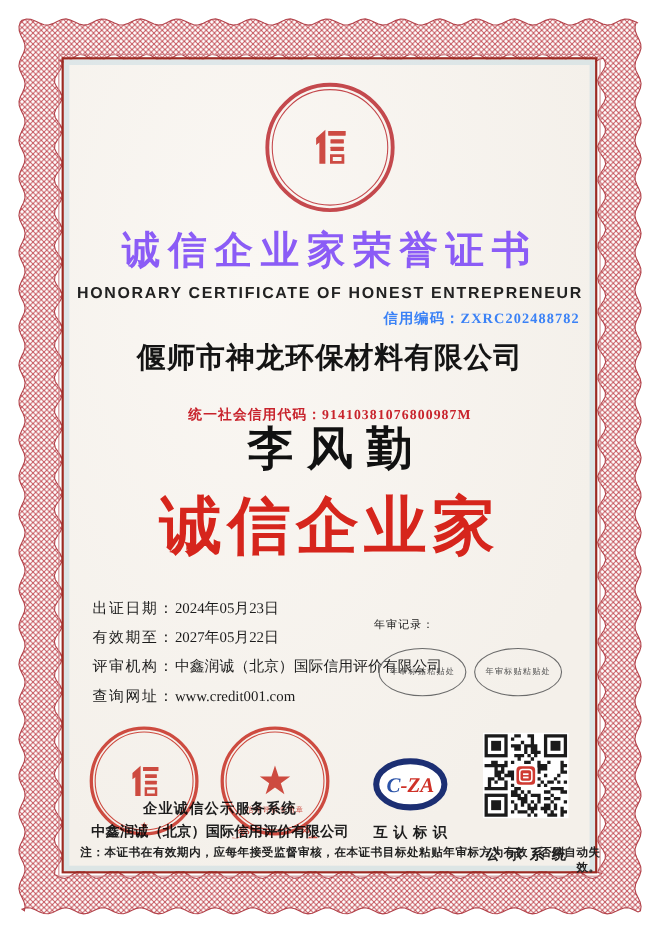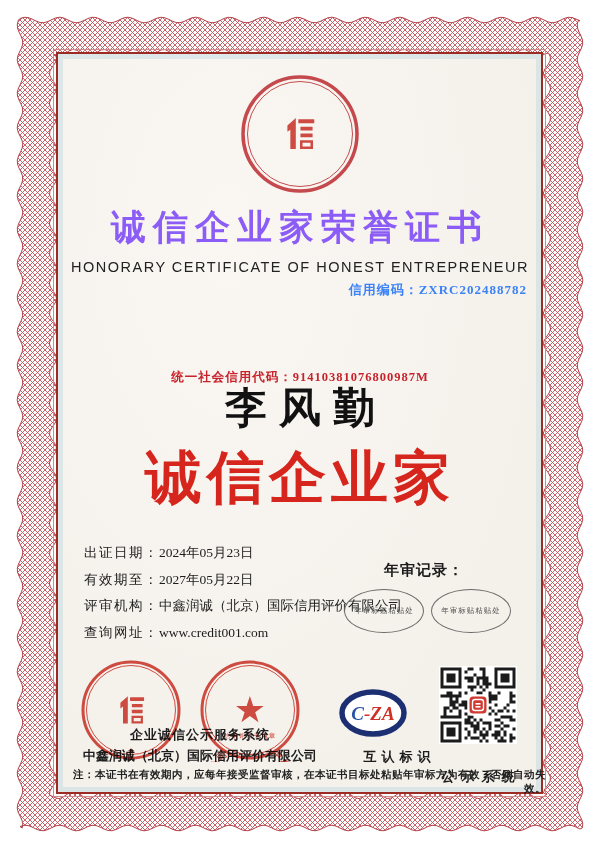--- a/index.html
+++ b/index.html
@@ -6,43 +6,43 @@
   .page{position:relative;width:600px;height:848px;background:#ffffff;overflow:hidden;
         font-family:"Liberation Serif","DejaVu Serif",serif;}
   .border-svg{position:absolute;left:0;top:0;width:600px;height:848px;}
   .inner-frame{position:absolute;left:56px;top:52px;right:57px;bottom:54px;
       border:2px solid #9c2b23;outline:1px solid #cf8a8e;outline-offset:2px;
       background:radial-gradient(ellipse at 35% 25%, #faf7f3 0%, #f4f0ea 75%);
       box-shadow:inset 0 0 0 5px rgba(190,214,224,.45);}
   .abs{position:absolute;}
   .ctr{left:0;width:600px;text-align:center;}
   .title{top:204px;font-size:35px;font-weight:900;letter-spacing:7px;color:#8b5cf6;}
-  .subtitle{top:259px;font-size:14.5px;font-weight:400;letter-spacing:1.5px;color:#222;
+  .subtitle{top:259px;font-size:14.5px;font-weight:700;letter-spacing:1.5px;color:#222;
       font-family:"Liberation Sans","DejaVu Sans",sans-serif;}
   .credit-code{top:281px;right:73px;font-size:13px;font-weight:700;color:#3b82f6;letter-spacing:1px;}
   .company{top:308px;font-size:26px;font-weight:900;color:#141414;letter-spacing:1px;}
   .uscc{top:345px;font-size:12.5px;font-weight:700;color:#c8232c;letter-spacing:1px;margin-top:24px;}
   .person{top:380px;font-size:42px;font-weight:900;color:#111;letter-spacing:12px;text-indent:12px;}
   .honor{top:440px;font-size:57px;font-weight:900;color:#d6251c;letter-spacing:5px;}
   .details{left:84px;top:540px;font-size:13.5px;font-weight:400;color:#1c1c1c;line-height:26.5px;}
   .details .lbl{letter-spacing:1.5px;}
-  .annual-label{left:340px;top:561px;font-size:15px;font-weight:700;color:#1c1c1c;letter-spacing:1px;margin-left:44px;}
+  .annual-label{left:340px;top:561px;font-size:10px;font-weight:400;color:#1c1c1c;letter-spacing:1px;}
   .slot{position:absolute;top:589px;width:78px;height:42px;border:1px solid #6b6b6b;border-radius:50%;
       display:flex;align-items:center;justify-content:center;font-size:7.5px;color:#555;letter-spacing:1px;
       font-family:"Liberation Sans","DejaVu Sans",sans-serif;}
   .slot1{left:344px;} .slot2{left:431px;}
   .footer-org{left:52px;top:726px;width:296px;text-align:center;color:#1d1d1d;font-weight:700;}
   .footer-org .l1{font-size:13px;letter-spacing:1px;}
   .footer-org .l2{font-size:13px;margin-top:3px;}
   .seal{position:absolute;mix-blend-mode:multiply;opacity:.9;}
   .seal-left{left:79px;top:658px;}
   .seal-right{left:198px;top:658px;}
   .cza{left:336px;top:688px;}
   .cza-label{left:334px;top:748px;width:78px;text-align:center;font-size:13px;font-weight:700;
-      letter-spacing:5px;color:#1c1c1c;text-indent:5px;margin-left:24px;}
+      letter-spacing:5px;color:#1c1c1c;text-indent:5px;}
   .qr{left:439px;top:666px;}
   .qr-label{left:433px;top:748px;width:90px;text-align:center;font-size:13px;font-weight:700;
       letter-spacing:7px;color:#1c1c1c;text-indent:7px;margin-top:20px;}
   .note{left:62px;right:54px;top:768px;text-align:right;font-size:10.5px;font-weight:700;
       color:#222;letter-spacing:.5px;}
   svg text{font-family:"Liberation Serif","DejaVu Serif",serif;}
 </style>
 </head>
 <body>
 
@@ -79,20 +79,21 @@
     <text font-size="9" font-weight="bold" fill="#c8232c" letter-spacing="1.6">
       <textPath href="#arcBot" startOffset="50%" text-anchor="middle">PINGJI PINGJIA RENZHENG</textPath>
     </text>
     <use href="#xin" x="41" y="40" width="42" height="42" style="color:#ce3a33"></use>
   </svg>
 
   <div class="abs ctr title">诚信企业家荣誉证书</div>
   <div class="abs ctr subtitle">HONORARY CERTIFICATE OF HONEST ENTREPRENEUR</div>
   <div class="abs credit-code"><span>信用编码：</span><span>ZXRC202488782</span></div>
 
+  <div class="abs ctr company">偃师市神龙环保材料有限公司</div>
   <div class="abs ctr uscc"><span>统一社会信用代码：</span><span>91410381076800987M</span></div>
 
   <div class="abs ctr honor">诚信企业家</div>
   <div class="abs ctr person">李风勤</div>
 
   <div class="abs details">
     <div><span class="lbl">出证日期：</span><span>2024年05月23日</span></div>
     <div><span class="lbl">有效期至：</span><span>2027年05月22日</span></div>
     <div><span class="lbl">评审机构：</span><span>中鑫润诚（北京）国际信用评价有限公司</span></div>
     <div><span class="lbl">查询网址：</span><span>www.credit001.com</span></div>

